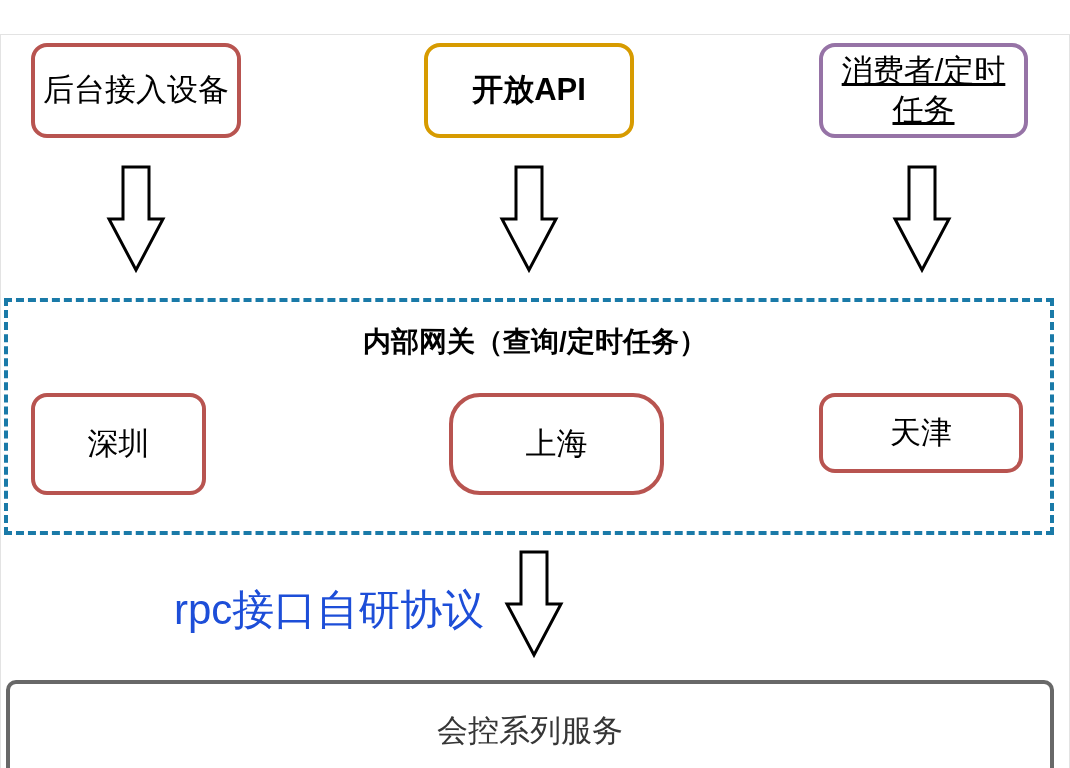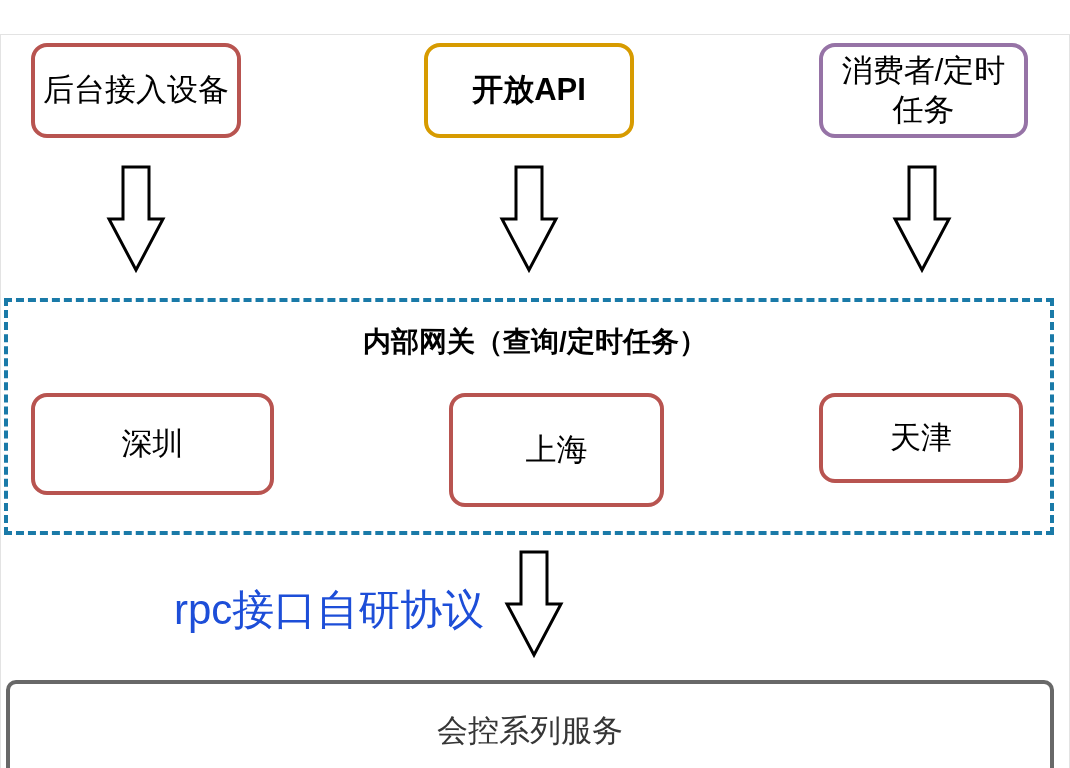--- a/index.html
+++ b/index.html
@@ -69,47 +69,47 @@
 <div class="canvas">
 
   <div class="node" style="left: 30px; top: 8px; width: 210px; height: 95px; border-color: rgb(184, 84, 80);">
     <span>后台接入设备</span>
   </div>
 
   <div class="node" style="left: 423px; top: 8px; width: 210px; height: 95px; border-color: rgb(215, 155, 0); font-weight: bold;">
     <span>开放API</span>
   </div>
 
-  <div class="node" style="left: 818px; top: 8px; width: 209px; height: 95px; border-color: rgb(150, 115, 166);">
+  <div class="node" style="left: 818px; top: 8px; width: 209px; height: 95px; border-color: rgb(150, 115, 166); text-decoration: underline;">
     <span>消费者/定时任务</span>
   </div>
 
   <svg class="arrow" style="left:105px; top:130px;" viewBox="0 0 60 108">
     <path d="M17 2 H43 V54 H57 L30 105 L3 54 H17 Z" fill="#ffffff" stroke="#000000" stroke-width="3"></path>
   </svg>
   <svg class="arrow" style="left:498px; top:130px;" viewBox="0 0 60 108">
     <path d="M17 2 H43 V54 H57 L30 105 L3 54 H17 Z" fill="#ffffff" stroke="#000000" stroke-width="3"></path>
   </svg>
   <svg class="arrow" style="left:891px; top:130px;" viewBox="0 0 60 108">
     <path d="M17 2 H43 V54 H57 L30 105 L3 54 H17 Z" fill="#ffffff" stroke="#000000" stroke-width="3"></path>
   </svg>
 
   <div class="group" style="border-color: rgb(26, 122, 168);"></div>
 
   <div class="group-title">内部网关（查询/定时任务）</div>
 
-  <div class="node" style="left: 30px; top: 358px; width: 243px; height: 102px; border-color: rgb(184, 84, 80); text-align: center;">
+  <div class="node" style="left: 30px; top: 358px; width: 175px; height: 102px; border-color: rgb(184, 84, 80); text-align: center;">
     <span>深圳</span>
   </div>
 
-  <div class="node" style="left: 448px; top: 358px; width: 215px; height: 114px; border-color: rgb(184, 84, 80);">
+  <div class="node" style="left: 448px; top: 358px; width: 215px; height: 102px; border-color: rgb(184, 84, 80); border-radius: 31px;">
     <span>上海</span>
   </div>
 
-  <div class="node" style="left: 818px; top: 358px; width: 204px; height: 90px; border-color: rgb(184, 84, 80); align-items: center;">
+  <div class="node" style="left: 818px; top: 358px; width: 204px; height: 80px; border-color: rgb(184, 84, 80); align-items: center;">
     <span>天津</span>
   </div>
 
   <svg class="arrow" style="left:503px; top:515px;" viewBox="0 0 60 108">
     <path d="M17 2 H43 V54 H57 L30 105 L3 54 H17 Z" fill="#ffffff" stroke="#000000" stroke-width="3"></path>
   </svg>
 
   <div class="rpc-label">rpc接口自研协议</div>
 
   <div class="node bottom-node" style="left: 5px; top: 645px; width: 1048px; height: 102px; border-color: rgb(104, 104, 104);">

